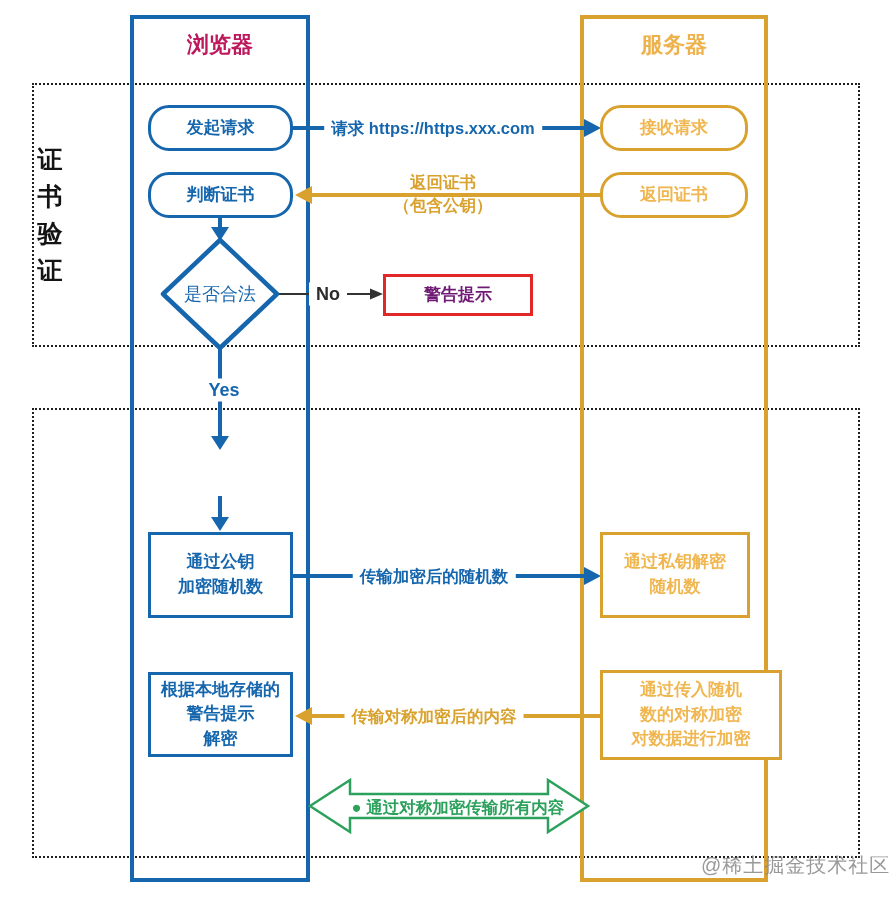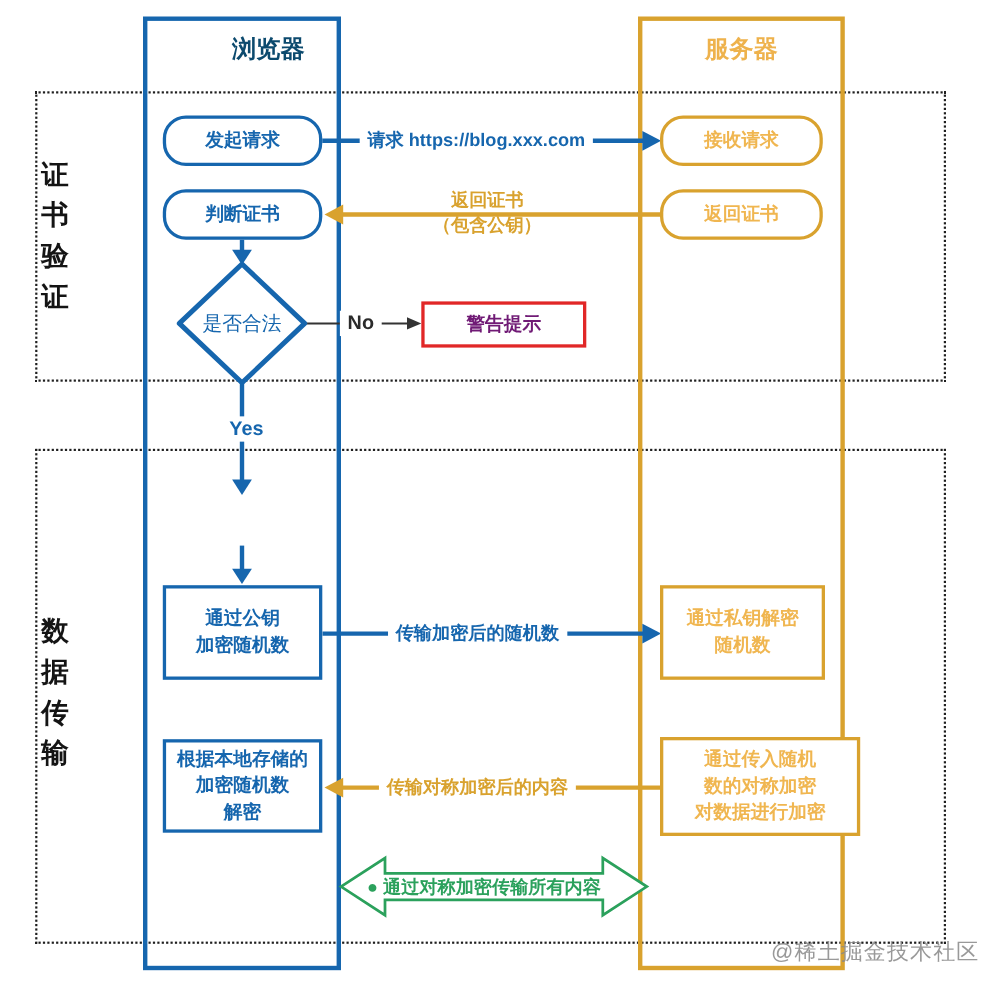--- a/index.html
+++ b/index.html
@@ -19,21 +19,21 @@
     word-break:break-all; white-space:normal;
   }
   #sec-cert { top:141px; }
   #sec-data { top:556px; }
 
   
   .col { position:absolute; top:15px; height:867px; box-sizing:border-box; background:transparent; }
   #col-browser { left:130px; width:180px; border:4px solid #1666ae; }
   #col-server  { left:580px; width:188px; border:4px solid #d9a22e; }
   .col-title { position:absolute; top:30px; font-size:22px; font-weight:bold; text-align:center; }
-  #title-browser { left:130px; width:180px; color:#0c4a6e;padding-left:24px; }
+  #title-browser { left:130px; width:180px; color:#be185d; }
   #title-server  { left:580px; width:188px; color:#eeb24c; }
 
   
   #arrows { position:absolute; left:0; top:0; width:892px; height:898px; pointer-events:none; }
 
   
   .node {
     position:absolute; box-sizing:border-box; background:#ffffff;
     display:flex; align-items:center; justify-content:center; text-align:center;
     font-weight:bold; font-size:17px; line-height:1.45; white-space:pre-line;
@@ -67,38 +67,37 @@
     font-weight:bold; font-size:16.5px; text-align:center;
     background:#ffffff; padding:0 7px; white-space:pre-line; line-height:23px;
   }
   .no-bg { background:transparent; }
   #lbl-request        { left:433px; top:128px; color:#1666ae; white-space:nowrap; }
   #lbl-return-cert    { left:443px; top:194px; color:#d9a22e; }
   #lbl-no             { left:328px; top:294px; color:#2b2b2b; font-size:18px; font-weight:600; }
   #lbl-yes            { left:224px; top:390px; color:#1666ae; font-size:18px; }
   #lbl-enc-random     { left:434px; top:576px; color:#1666ae; }
   #lbl-sym-content    { left:434px; top:716px; color:#d9a22e; }
-  #lbl-sym-all        { left:440px; top:807px; color:#2ba15c; font-size:16.5px; background:transparent; white-space:nowrap; }
+  #lbl-sym-all        { left:458px; top:807px; color:#2ba15c; font-size:16.5px; background:transparent; white-space:nowrap; }
 
   
   #watermark {
     position:absolute; left:701px; top:852px; font-size:20px;
     color:rgba(135,135,135,0.85); letter-spacing:1px; white-space:nowrap;
   }
 </style>
 </head>
 <body>
 
 <div class="canvas">
 
   <div class="zone" id="zone-cert"></div>
   <div class="zone" id="zone-data"></div>
 
   <div class="section-label" id="sec-cert">证书验证</div>
-  <div class="section-label" id="sec-data">数据传输</div>
 
   <div class="col" id="col-browser"></div>
   <div class="col" id="col-server"></div>
   <div class="col-title" id="title-browser">浏览器</div>
   <div class="col-title" id="title-server">服务器</div>
 
   <svg id="arrows" viewBox="0 0 892 898">
 
     <path d="M293 128 H586" stroke="#1666ae" stroke-width="4" fill="none"></path>
     <polygon points="584,119 601,128 584,137" fill="#1666ae"></polygon>
@@ -128,34 +127,34 @@
 
     <polygon points="310,806 350,780 350,794 548,794 548,780 588,806 548,832 548,818 350,818 350,832" fill="#ffffff" stroke="#2ba15c" stroke-width="2.5" stroke-linejoin="miter"></polygon>
   </svg>
 
   <div class="node blue-node rounded" id="n-initiate">发起请求</div>
   <div class="node blue-node rounded" id="n-judge">判断证书</div>
   <div id="n-valid">是否合法</div>
   <div class="node blue-node" id="n-encrypt-pub">通过公钥
 加密随机数</div>
   <div class="node blue-node" id="n-decrypt-local">根据本地存储的
-加密随机数
+警告提示
 解密</div>
 
   <div class="node red-node" id="n-warning">警告提示</div>
 
   <div class="node orange-node rounded" id="n-receive">接收请求</div>
   <div class="node orange-node rounded" id="n-return-cert">返回证书</div>
   <div class="node orange-node" id="n-decrypt-priv">通过私钥解密
 随机数</div>
   <div class="node orange-node" id="n-sym-encrypt">通过传入随机
 数的对称加密
 对数据进行加密</div>
 
-  <div class="edge-label" id="lbl-request">请求 https://blog.xxx.com</div>
+  <div class="edge-label" id="lbl-request">请求 https://https.xxx.com</div>
   <div class="edge-label no-bg" id="lbl-return-cert">返回证书
 （包含公钥）</div>
   <div class="edge-label" id="lbl-no">No</div>
   <div class="edge-label" id="lbl-yes">Yes</div>
   <div class="edge-label" id="lbl-sym-content">传输对称加密后的内容</div>
   <div class="edge-label" id="lbl-enc-random">传输加密后的随机数</div>
   <div class="edge-label" id="lbl-sym-all">● 通过对称加密传输所有内容</div>
 
   <div id="watermark">@稀土掘金技术社区</div>
 

